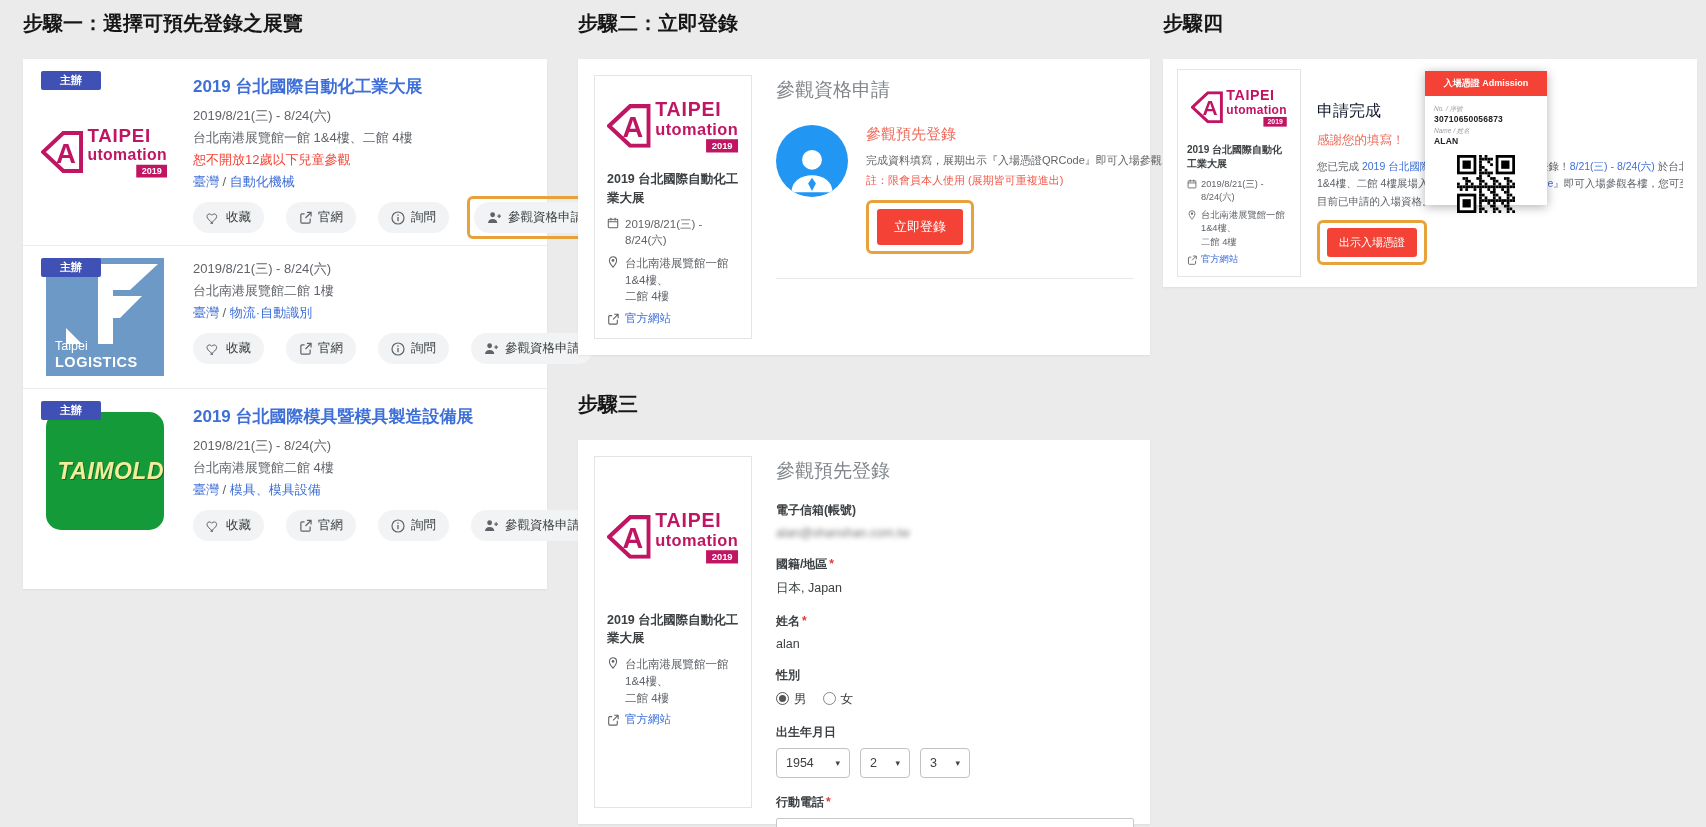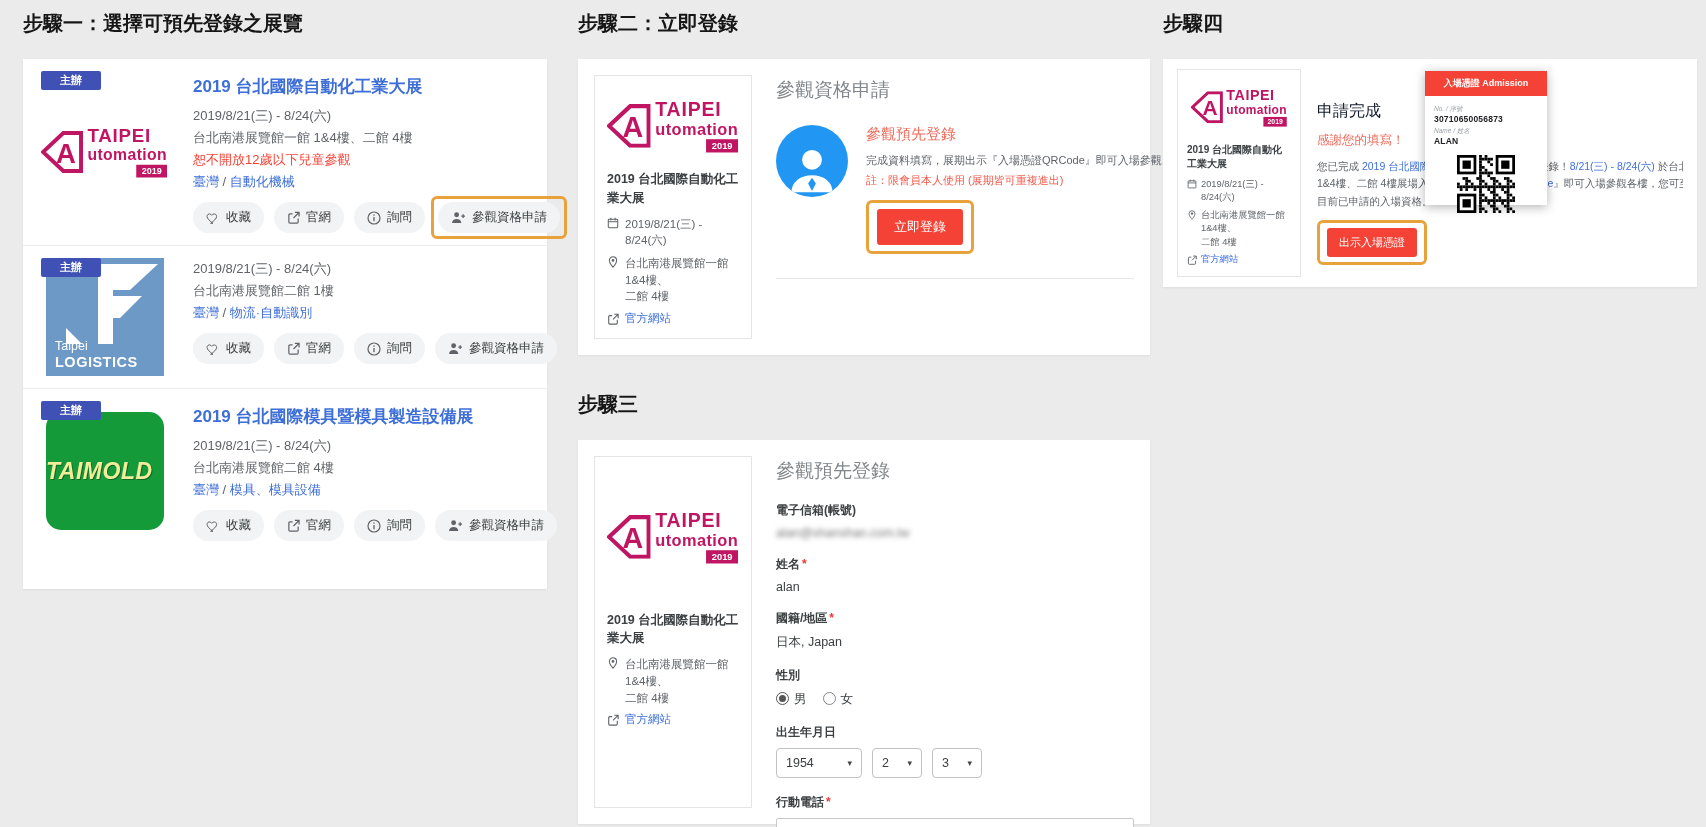--- a/index.html
+++ b/index.html
@@ -26,21 +26,21 @@
   .exh-card{display:flex;gap:24px;padding:12px 18px;position:relative;}
   .exh-card + .exh-card{border-top:1px solid #ececec;}
   .logo-col{width:128px;flex-shrink:0;display:flex;align-items:center;justify-content:center;position:relative;}
   .badge{position:absolute;top:0;left:0;z-index:3;background:#3f51b5;color:#fff;font-size:11px;font-weight:bold;padding:3px 19px;border-radius:2px;line-height:1.2;}
   .exh-content{flex:1;min-width:0;}
   .exh-title{display:block;font-size:17px;font-weight:bold;color:var(--blue);text-decoration:none;margin:4px 0 7px;cursor:pointer;}
   .exh-line{font-size:13px;color:var(--gray);line-height:22px;}
   .exh-note{color:var(--red);}
   .lnk{color:var(--blue);text-decoration:none;cursor:pointer;}
   .sep{color:var(--gray);}
-  .exh-actions{display:flex;align-items:center;gap:10px;margin-top:9px;}
+  .exh-actions{display:flex;align-items:center;gap:22px;margin-top:9px;}
   .pill{display:inline-flex;align-items:center;gap:6px;background:var(--pillbg);border:none;border-radius:17px;
         padding:7px 13px;font-size:12.5px;color:var(--dark);cursor:pointer;font-family:inherit;white-space:nowrap;}
   .pill svg{flex-shrink:0;}
   .hl{display:inline-flex;border:3px solid var(--orange);border-radius:6px;align-items:center;justify-content:center;}
   .hl-s1{padding:3px 4px;margin:-6px -4px;}
   .hl-s2{padding:6px 8px;margin-top:12px;}
   .hl-s4{padding:5px 7px;margin-top:10px;}
 
   
   .auto-logo{display:flex;align-items:center;gap:6px;width:170px;height:64px;}
@@ -48,21 +48,21 @@
   .auto-l1{color:var(--magenta);font-weight:800;font-size:25px;letter-spacing:1px;line-height:1;}
   .auto-l2{color:var(--magenta);font-weight:700;font-size:21px;line-height:1;margin-top:2px;letter-spacing:.5px;}
   .auto-l3{background:var(--magenta);color:#fff;font-size:12px;font-weight:bold;padding:1px 7px;align-self:flex-end;margin-top:3px;line-height:1.3;}
   .logo-wrap{overflow:visible;}
   .logo-wrap .auto-logo{transform-origin:top left;}
   .lw-md{width:128px;height:48px;} .lw-md .auto-logo{transform:scale(.75);}
   .lw-sm{width:133px;height:50px;} .lw-sm .auto-logo{transform:scale(.78);}
   .lw-xs{width:97px;height:37px;}  .lw-xs .auto-logo{transform:scale(.57);}
   .sq-logo{width:118px;height:118px;position:relative;overflow:hidden;}
   .sq-logo.logi{background:#6d99c7;}
-  .sq-logo.mold{background:#149a38;display:flex;align-items:center;justify-content:flex-start;border-radius:15px;}
+  .sq-logo.mold{background:#149a38;display:flex;align-items:center;justify-content:flex-end;border-radius:15px;}
   .logi-t1{position:absolute;left:9px;bottom:24px;color:#fff;font-size:12.5px;line-height:1;}
   .logi-t2{position:absolute;left:9px;bottom:7px;color:#fff;font-size:14.5px;font-weight:bold;letter-spacing:.5px;line-height:1;}
   .mold-text{font-style:italic;font-weight:800;font-size:23px;color:#f2ec9b;letter-spacing:.5px;text-shadow:1px 1px 0 #0c6b24;}
 
   
   .mini-card{border:1px solid #e4e4e4;width:158px;flex-shrink:0;padding:10px 12px 12px;display:flex;flex-direction:column;background:#fff;}
   .mini-logo-area{height:150px;display:flex;align-items:center;justify-content:center;}
   .mini-title{font-size:12.5px;font-weight:bold;color:var(--dark);line-height:1.45;margin:4px 0 9px;}
   .mini-line{display:flex;gap:6px;font-size:11.5px;color:var(--gray);line-height:1.45;margin-bottom:6px;}
   .mini-line svg{flex-shrink:0;margin-top:1px;}
@@ -91,21 +91,21 @@
   .f-label{font-size:12px;font-weight:bold;color:var(--dark);margin-bottom:7px;}
   .req{color:#e53935;margin-left:2px;}
   .f-value{font-size:12.5px;color:var(--dark);}
   .blurred{filter:blur(2.5px);color:#777;}
   .radio-row{display:flex;gap:16px;font-size:12.5px;color:var(--dark);align-items:center;}
   .radio{width:13px;height:13px;border:1.5px solid #888;border-radius:50%;display:inline-block;position:relative;margin-right:5px;vertical-align:-2px;}
   .radio.on{border-color:#555;}
   .radio.on::after{content:"";position:absolute;left:2px;top:2px;right:2px;bottom:2px;background:#555;border-radius:50%;}
   .select-row{display:flex;gap:10px;}
   .fake-select{display:inline-flex;align-items:center;justify-content:space-between;border:1px solid #c2c2c2;border-radius:4px;height:30px;padding:0 9px;font-size:12.5px;color:var(--dark);background:#fff;cursor:pointer;}
-  .fs-year{width:86px;} .fs-sm{width:50px;}
+  .fs-year{width:74px;} .fs-sm{width:50px;}
   .caret{font-size:9px;color:#444;}
   .text-input{width:100%;border:1px solid #c9c9c9;border-radius:2px;height:31px;padding:0 10px;font-size:12.5px;color:var(--dark);font-family:inherit;background:#fff;}
 
   
   #panel4{height:228px;display:flex;gap:16px;padding:10px 14px;position:relative;}
   .mini-card.p4{width:124px;padding:8px 9px 10px;}
   .mini-card.p4 .mini-logo-area{height:62px;}
   .mini-card.p4 .mini-title{font-size:10px;margin:5px 0 6px;}
   .mini-card.p4 .mini-line{font-size:9.3px;gap:4px;margin-bottom:4px;}
   .mini-card.p4 .mini-link{font-size:9.3px;gap:4px;}
@@ -399,27 +399,27 @@
 
     <div class="p3-right">
       <div class="form-title">參觀預先登錄</div>
 
       <div class="f-group">
         <div class="f-label">電子信箱(帳號)</div>
         <div class="f-value blurred">alan@shanshan.com.tw</div>
       </div>
 
       <div class="f-group">
+        <div class="f-label"><span>國籍/地區</span><span class="req">*</span></div>
+        <div class="f-value">日本, Japan</div>
+      </div>
+
+      <div class="f-group">
         <div class="f-label"><span>姓名</span><span class="req">*</span></div>
         <div class="f-value">alan</div>
-      </div>
-
-      <div class="f-group">
-        <div class="f-label"><span>國籍/地區</span><span class="req">*</span></div>
-        <div class="f-value">日本, Japan</div>
       </div>
 
       <div class="f-group">
         <div class="f-label">性別</div>
         <div class="radio-row">
           <span><span class="radio on"></span><span>男</span></span>
           <span><span class="radio"></span><span>女</span></span>
         </div>
       </div>
 

